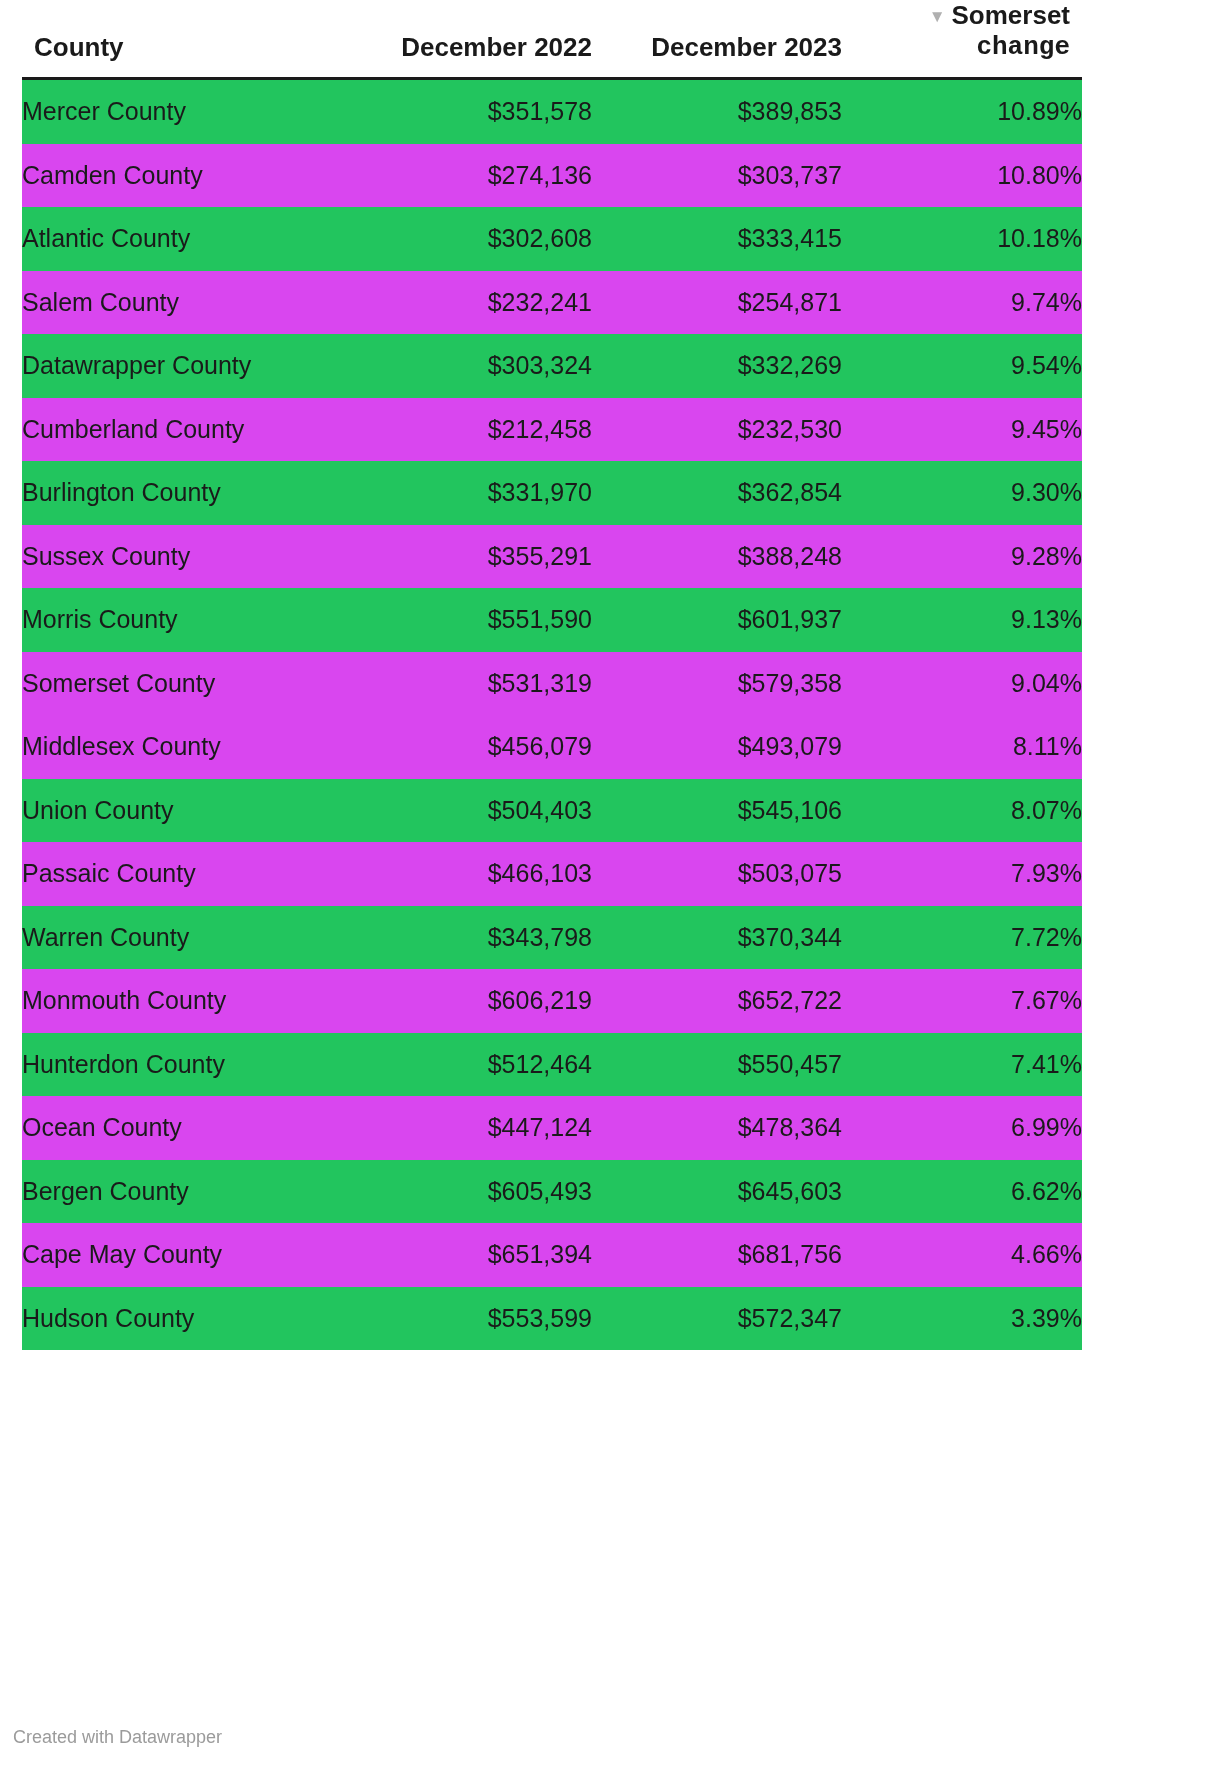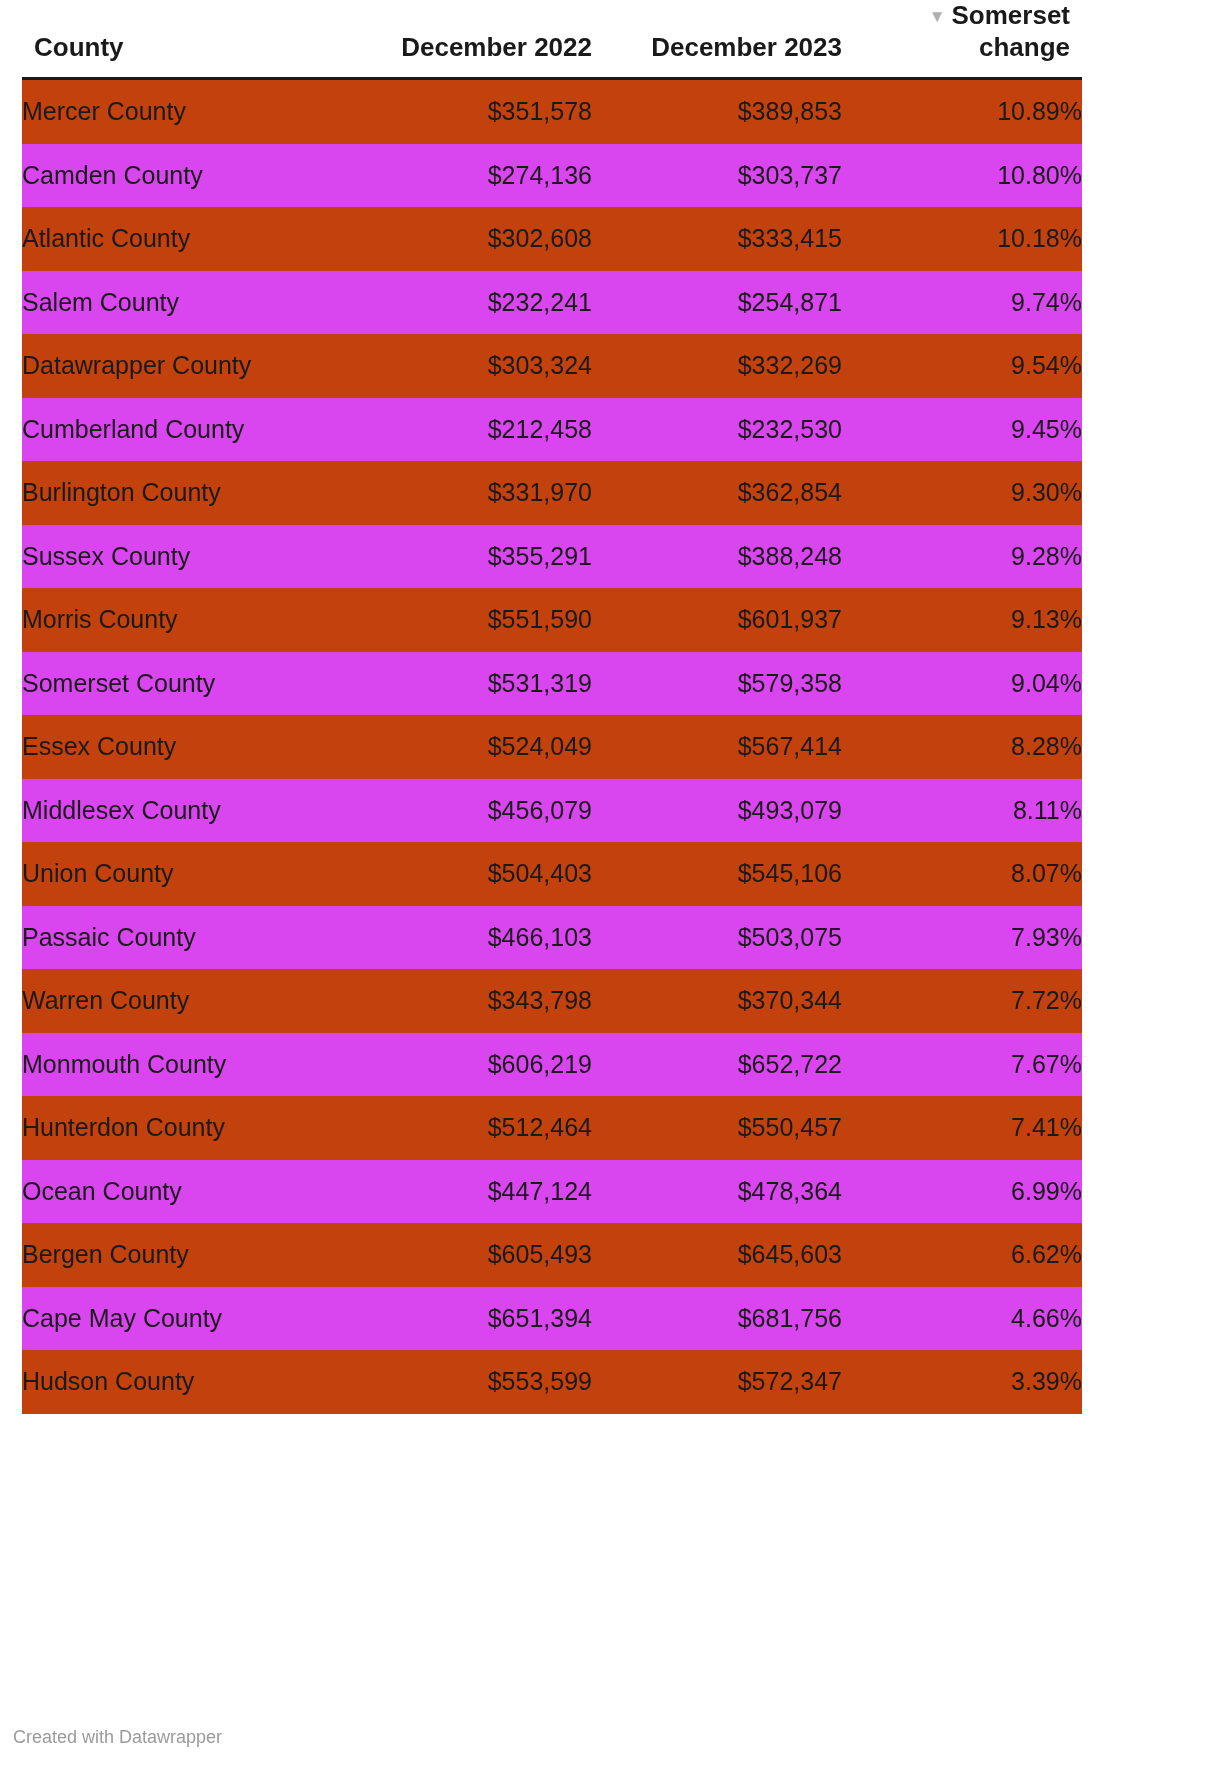--- a/index.html
+++ b/index.html
@@ -62,20 +62,21 @@
   }
   .sort-arrow {
     color: #b0b0b0;
     font-size: 17px;
     margin-right: 6px;
     vertical-align: 2px;
     display: inline-block;
   }
   .hdr-line2 {
     display: block;
+    font-family: Liberation Mono, monospace;
   }
   table.data-table tbody td {
     font-size: 25px;
     color: #1a1a1a;
     padding: 18px 0 18px 0;
     line-height: 1.1;
     font-weight: normal;
     border: none;
   }
   td.c-county {
@@ -83,21 +84,21 @@
     padding-left: 12px;
   }
   td.c-num {
     text-align: right;
   }
   td.c-pct {
     text-align: right;
     padding-right: 12px;
   }
   tbody tr.odd {
-    background: #c2410c;
+    background: #22c55e;
   }
   tbody tr.even {
     background: #d946ef;
   }
   .footer-note {
     position: absolute;
     left: 13px;
     bottom: 18px;
     font-size: 18px;
     color: #9b9b9b;
@@ -183,26 +184,20 @@
           <td class="c-num">$551,590</td>
           <td class="c-num">$601,937</td>
           <td class="c-pct">9.13%</td>
         </tr>
         <tr class="even">
           <td class="c-county">Somerset County</td>
           <td class="c-num">$531,319</td>
           <td class="c-num">$579,358</td>
           <td class="c-pct">9.04%</td>
         </tr>
-        <tr class="odd">
-          <td class="c-county">Essex County</td>
-          <td class="c-num">$524,049</td>
-          <td class="c-num">$567,414</td>
-          <td class="c-pct">8.28%</td>
-        </tr>
         <tr class="even">
           <td class="c-county">Middlesex County</td>
           <td class="c-num">$456,079</td>
           <td class="c-num">$493,079</td>
           <td class="c-pct">8.11%</td>
         </tr>
         <tr class="odd">
           <td class="c-county">Union County</td>
           <td class="c-num">$504,403</td>
           <td class="c-num">$545,106</td>

